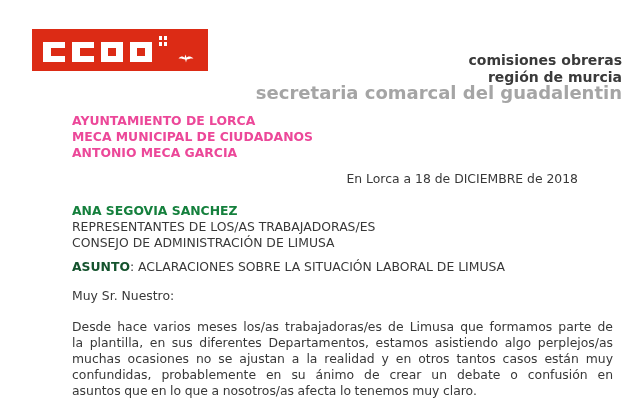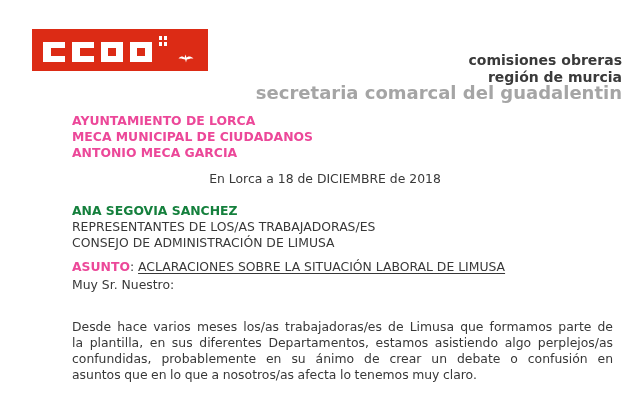--- a/index.html
+++ b/index.html
@@ -85,27 +85,27 @@
 
   
   .letter-col {
     position: absolute;
     left: 72px;
     width: 541px;
     font-size: 12.4px;
     line-height: 16.2px;
   }
   .addr { top: 113px; font-weight: 700; color: #ec4899; }
-  .date-line-wrap { top: 171px; text-align: center; padding-right: 35px; width: 506px; }
+  .date-line-wrap { top: 171px; text-align: right; padding-right: 35px; width: 506px; }
   .attn { top: 203px; }
   .attn .bold-line { font-weight: 700; color: #15803d; }
   .subject-line { top: 259px; }
-  .subject-label { font-weight: 700; color: #ec4899; }
-  .subject-text { text-decoration: underline; text-underline-offset: 2px; }
-  .salutation { top: 277px; }
+  .subject-label { font-weight: 700; color: #14532d; }
+  .subject-text { text-underline-offset: 2px; }
+  .salutation { top: 288px; }
   .paragraph { top: 319px; line-height: 15.9px; }
   .body-line { word-spacing: -0.4px; }
   .body-line.justified {
     text-align: justify;
     text-align-last: justify;
   }
 </style>
 </head>
 <body>
 
@@ -151,17 +151,18 @@
 
   <div class="letter-col subject-line">
     <span class="subject-label">ASUNTO</span><span>: </span><span class="subject-text">ACLARACIONES SOBRE LA SITUACIÓN LABORAL DE LIMUSA</span>
   </div>
 
   <div class="letter-col salutation">Muy Sr. Nuestro:</div>
 
   <div class="letter-col paragraph">
     <div class="body-line justified">Desde hace varios meses los/as trabajadoras/es de Limusa que formamos parte de</div>
     <div class="body-line justified">la plantilla, en sus diferentes Departamentos, estamos asistiendo algo perplejos/as</div>
+    <div class="body-line justified">muchas ocasiones no se ajustan a la realidad y en otros tantos casos están muy</div>
     <div class="body-line justified">confundidas, probablemente en su ánimo de crear un debate o confusión en</div>
     <div class="body-line">asuntos que en lo que a nosotros/as afecta lo tenemos muy claro.</div>
   </div>
 
 </div>
 
 </body></html>

